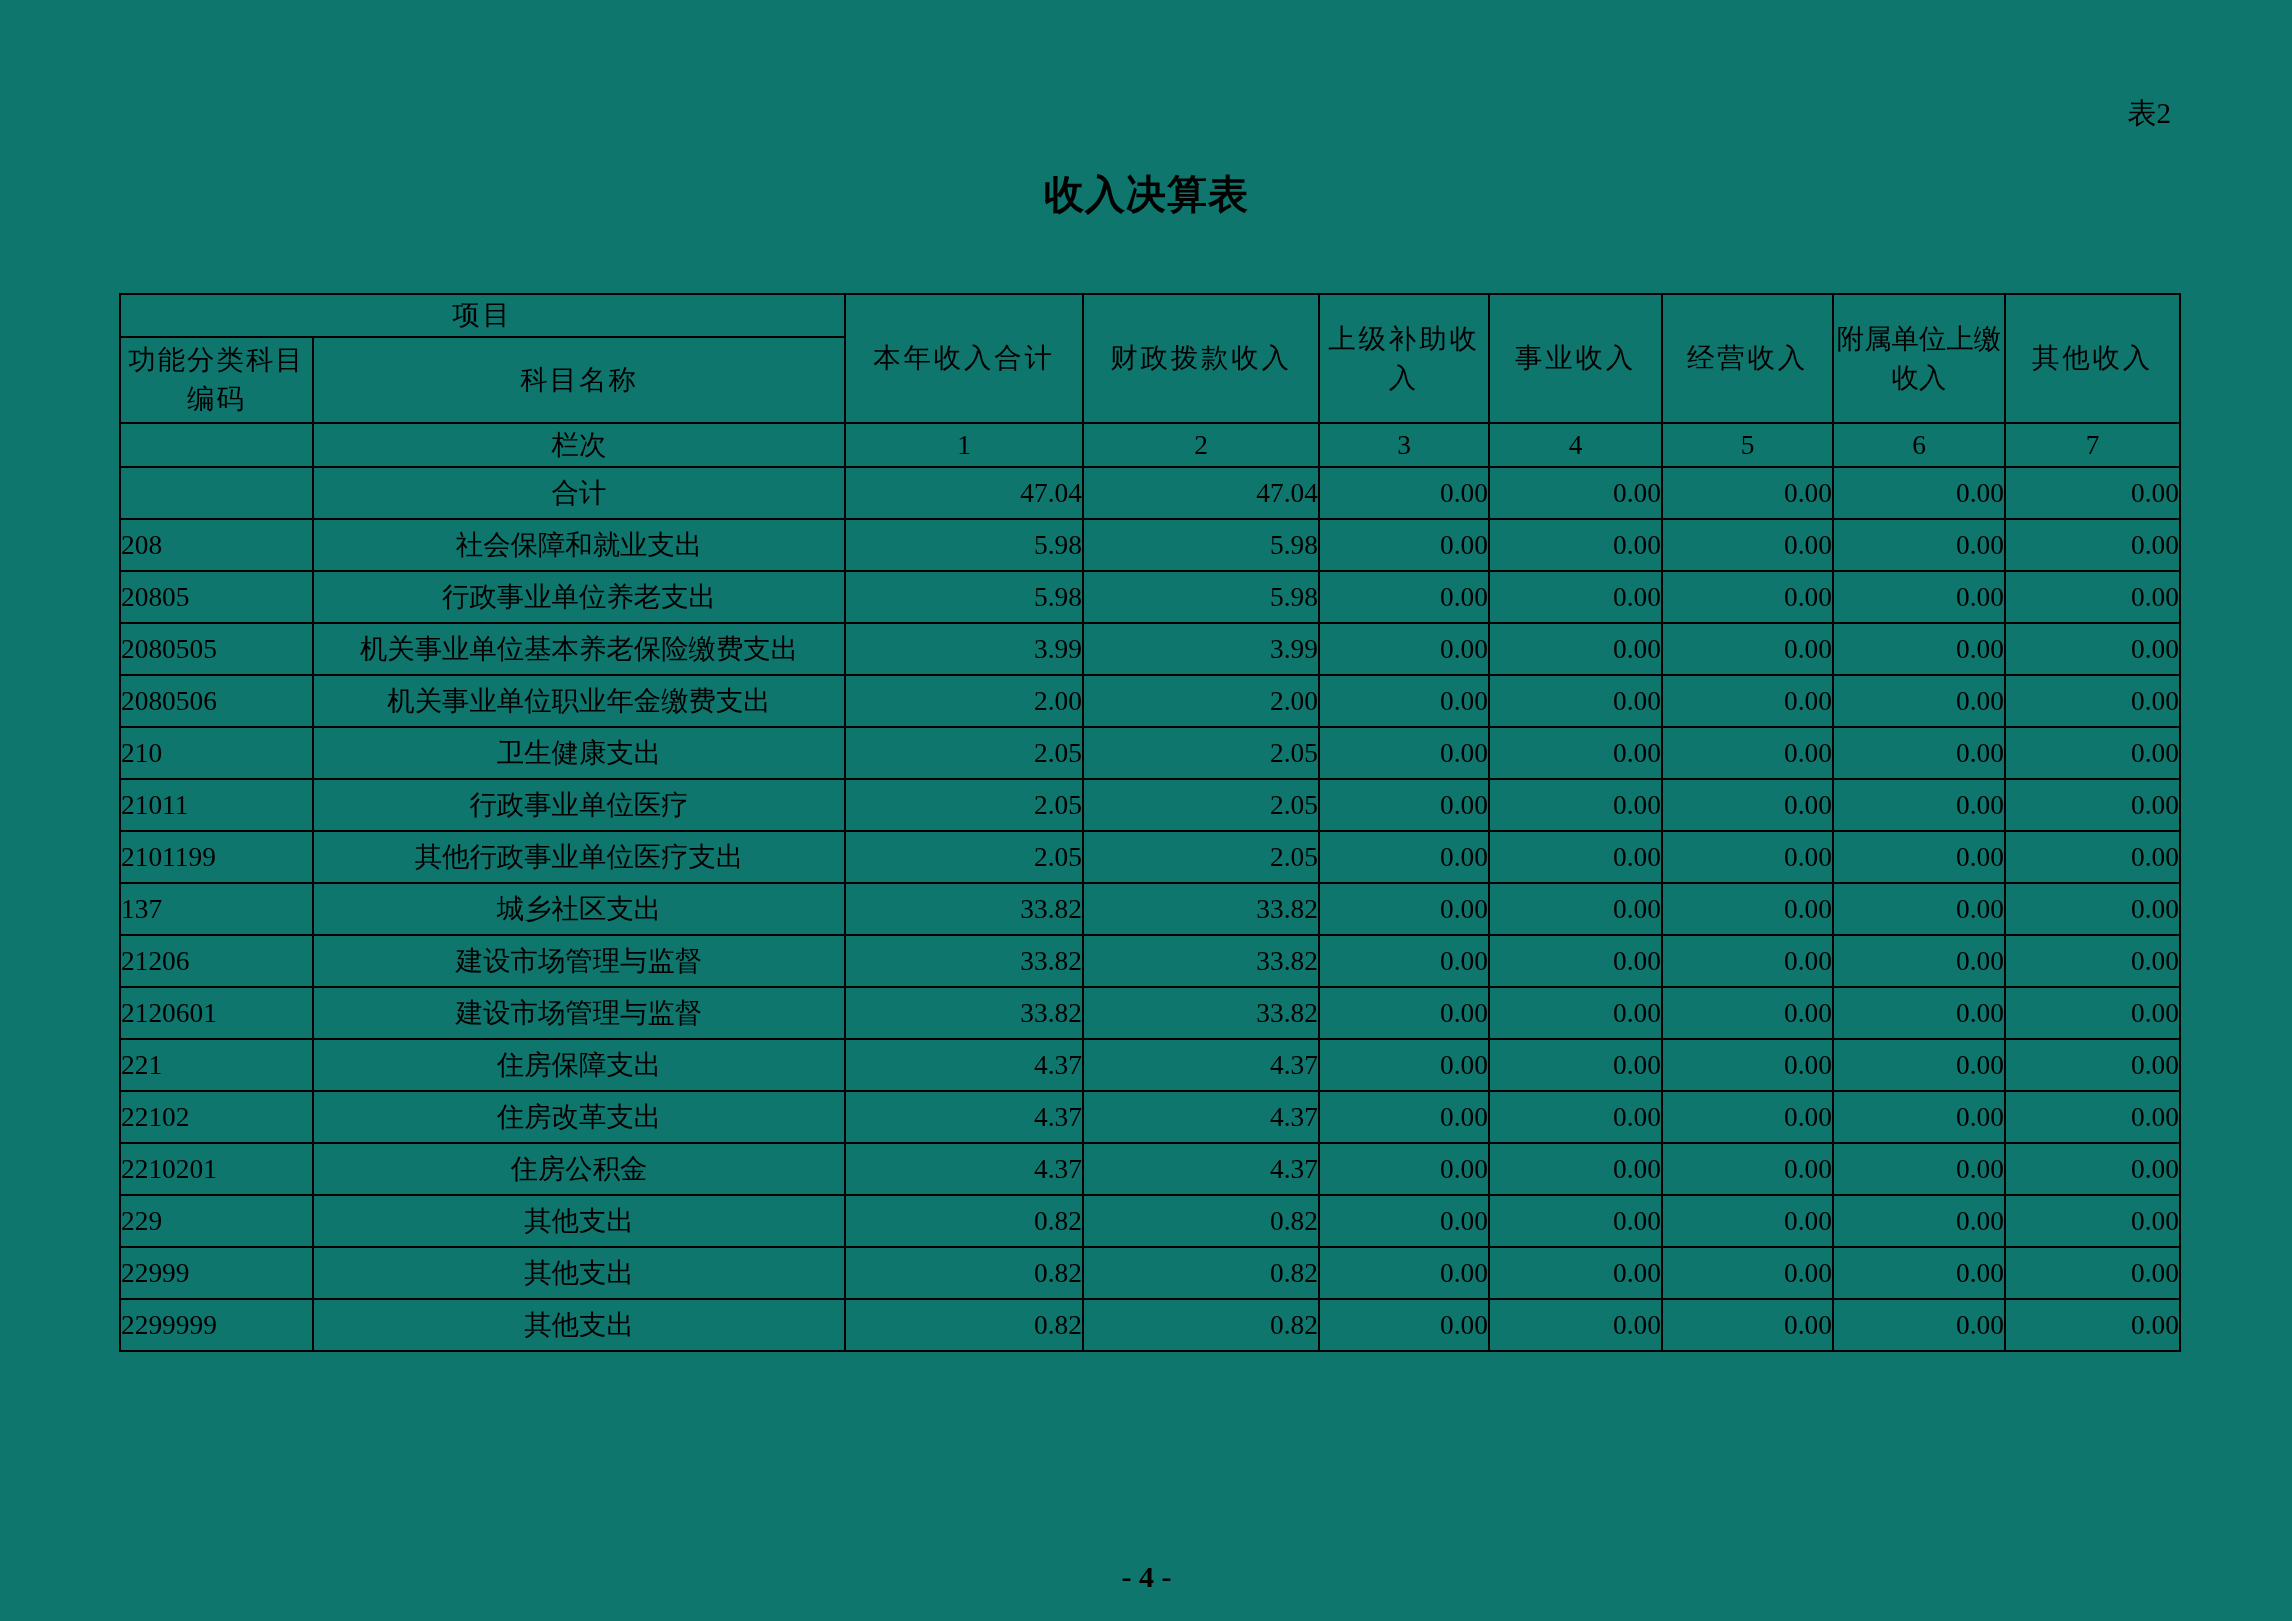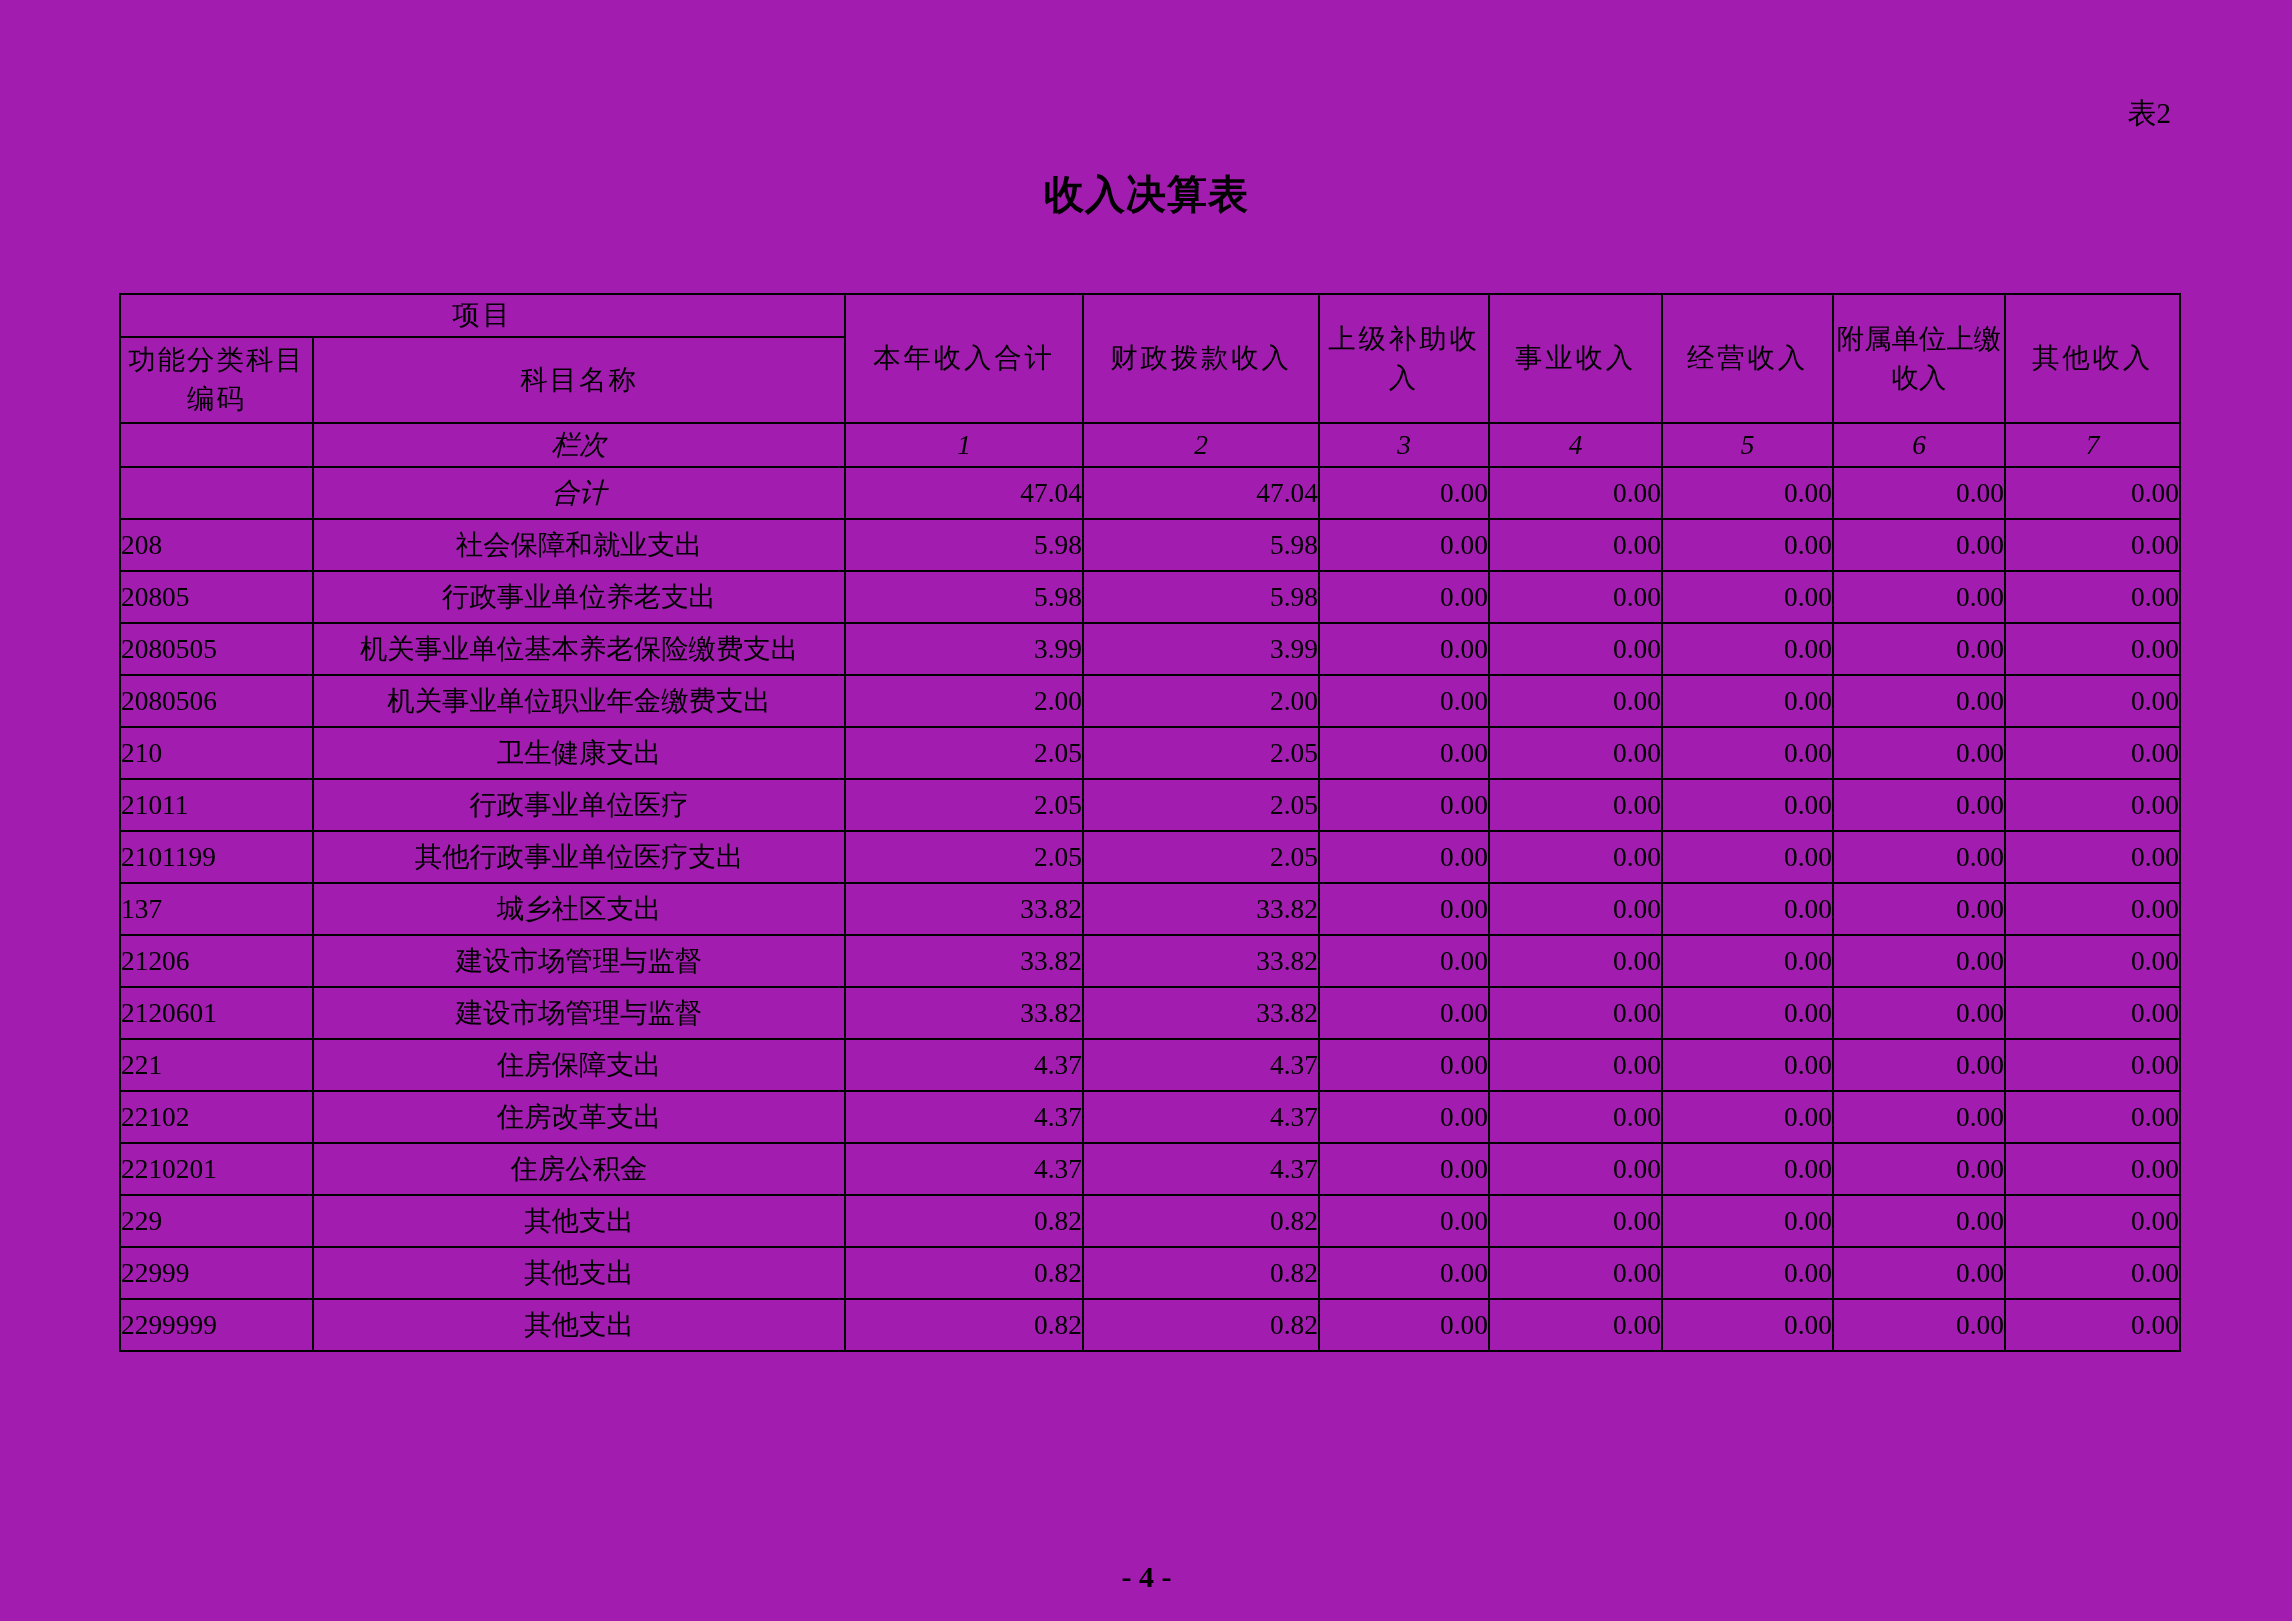--- a/index.html
+++ b/index.html
@@ -5,21 +5,21 @@
   * { margin: 0; padding: 0; box-sizing: border-box; }
   html, body { background: #ffffff; }
   body {
     width: 2293px; height: 1621px;
     font-family: "Liberation Serif", "DejaVu Serif", serif;
     color: #000;
   }
   .page {
     position: relative;
     width: 2293px; height: 1621px;
-    background: #a21caf;
+    background: #0f766e;
     overflow: hidden;
   }
   .table-tag {
     position: absolute;
     top: 94px; right: 122px;
     font-size: 29px;
   }
   .page-title {
     position: absolute;
     top: 167px; left: 0; width: 100%;
@@ -55,21 +55,21 @@
   tbody tr { height: 52px; }
   .project-cell { text-align: center; letter-spacing: 2.9px; }
   .vcol { text-align: center; letter-spacing: 2.9px; word-break: break-all; padding: 0 2px; }
   .vcol.wrap { letter-spacing: 0; }
   .code-header { text-align: center; letter-spacing: 2px; word-break: break-all; padding: 0 2px; }
   .name-header { text-align: center; letter-spacing: 2px; }
   .code-cell { text-align: left; padding-left: 8.8px; margin-left: 40px; }
   .name-cell { text-align: center; padding-left: 10.8px; }
   .name-cell.center { text-align: center; padding-left: 0; }
   .value-cell { text-align: right; padding-right: 4.9px; }
-  .center { text-align: center; font-style: italic; }
+  .center { text-align: center; }
   .note {
     position: absolute;
     top: 1229px; left: 119px;
     font-size: 26.5px;
   }
   .page-number {
     position: absolute;
     top: 1560px; left: 0; width: 100%;
     text-align: center;
     font-size: 30px; font-weight: bold;

